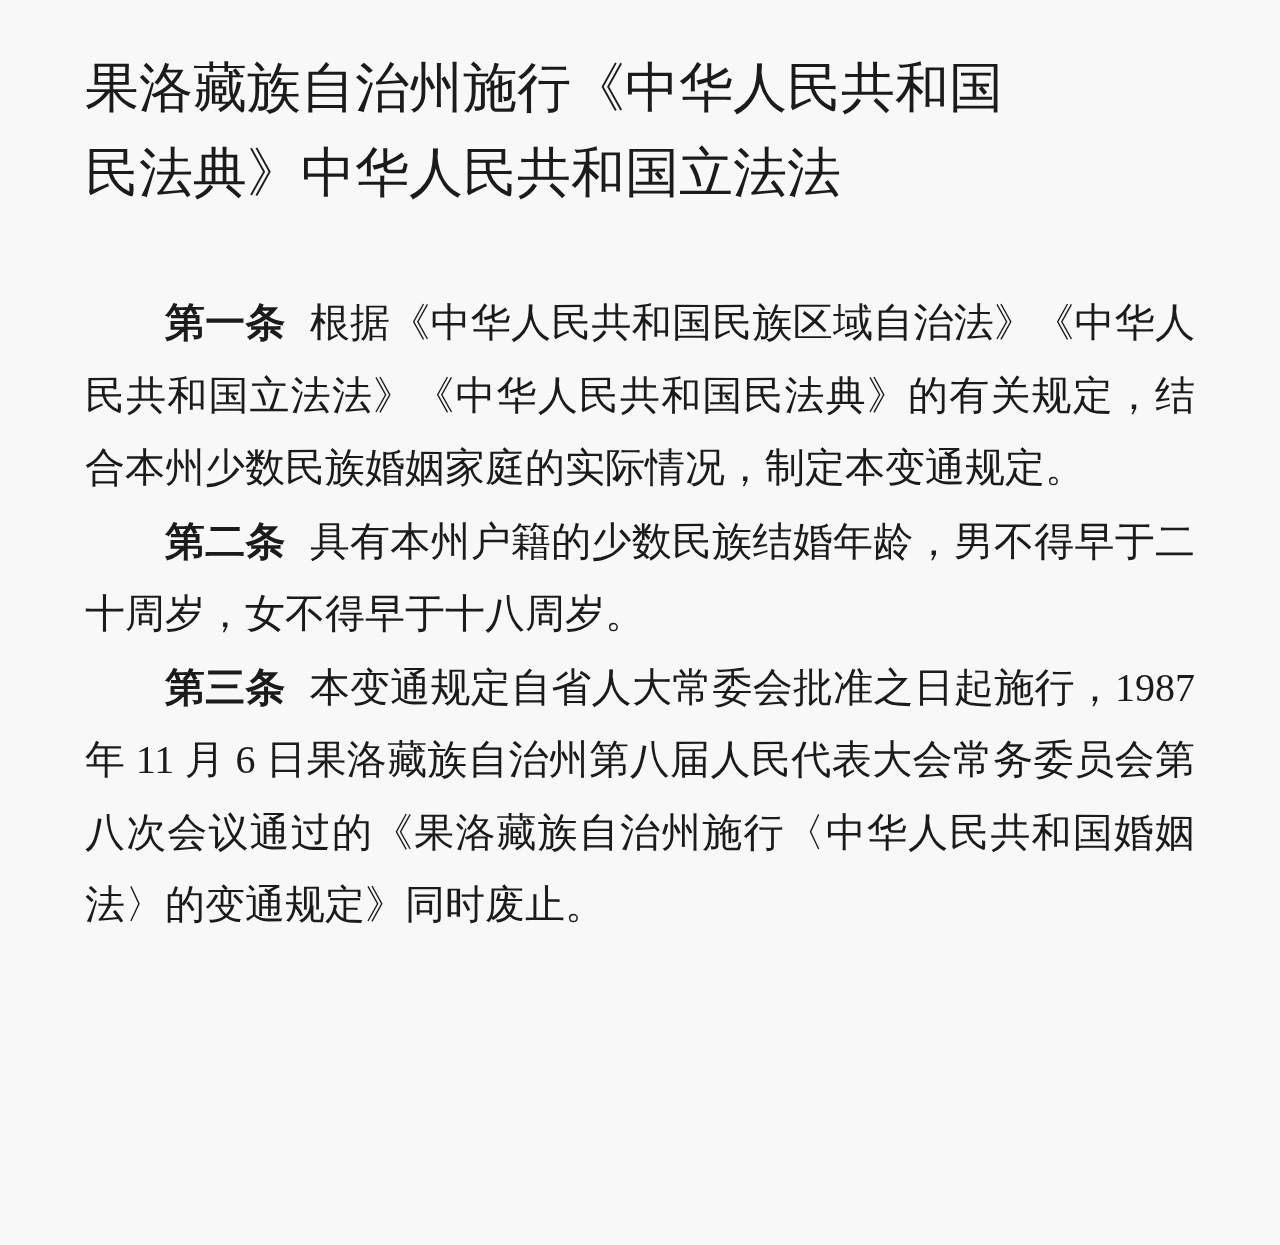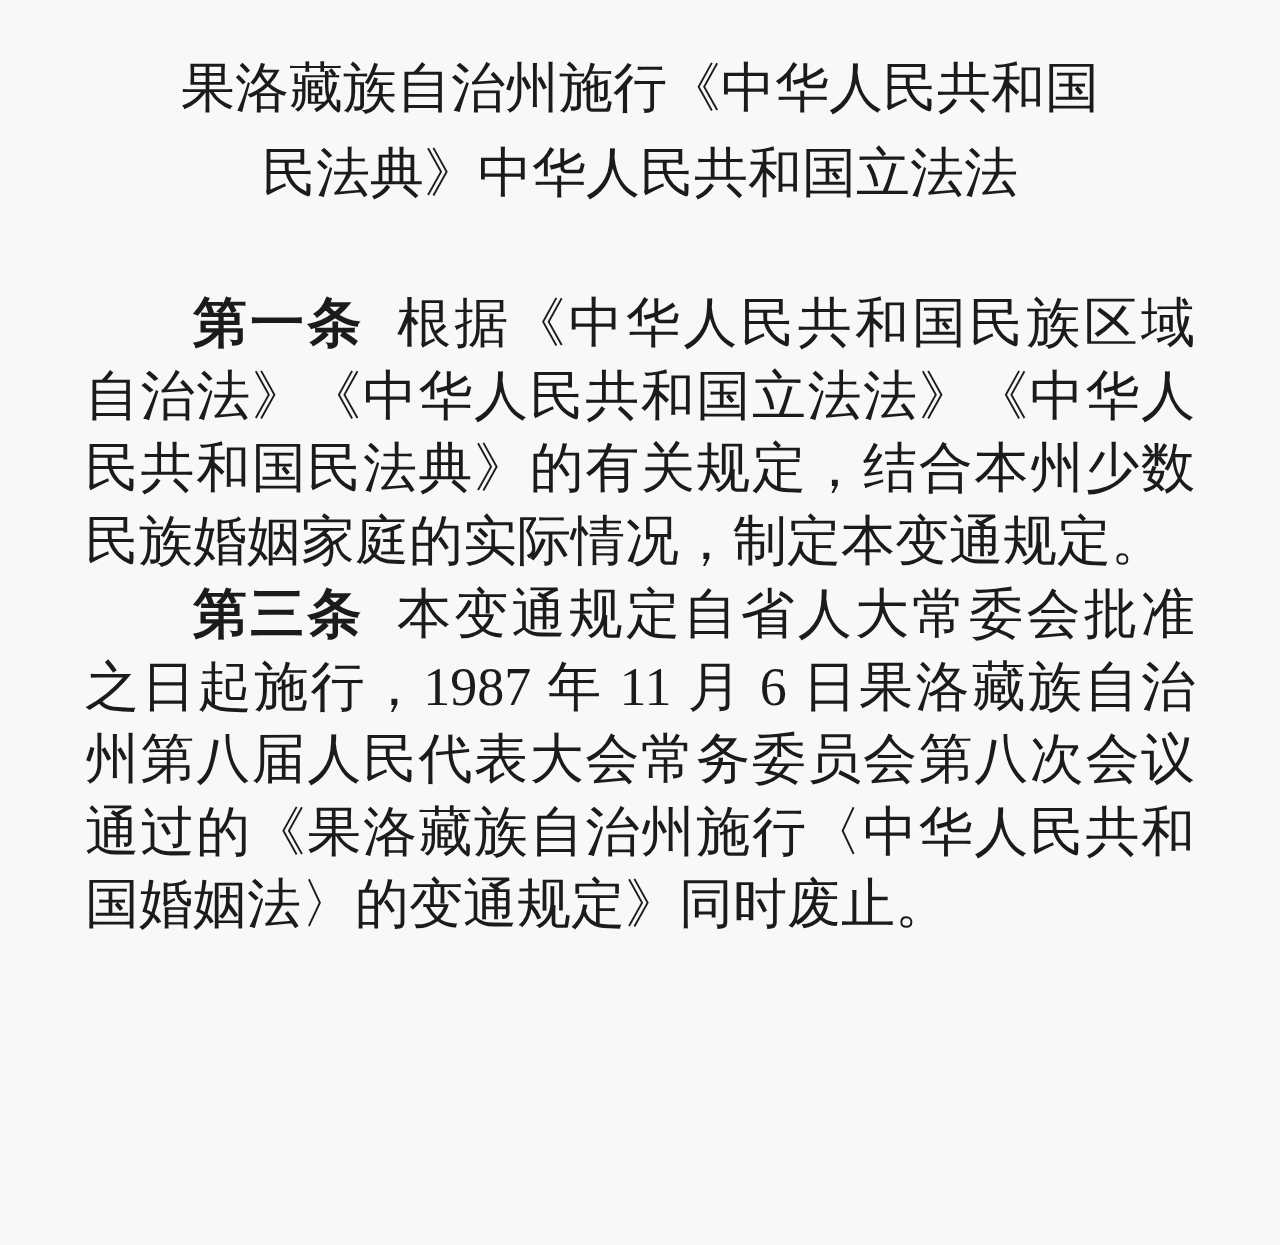--- a/index.html
+++ b/index.html
@@ -18,32 +18,31 @@
     box-sizing: border-box;
     width: 1280px;
     height: 1245px;
     padding: 46px 85px 0 85px;
   }
   .doc-title {
     margin: 0;
     font-size: 54px;
     line-height: 85px;
     font-weight: 400;
-    text-align: center;
     letter-spacing: 0;
   }
   .preamble {
     margin: 70px 0 0 90px;
     font-size: 40px;
     line-height: 75px;
     font-weight: 400;
   }
   .articles {
     margin-top: 70px;
-    font-size: 54px;
+    font-size: 40px;
     line-height: 72.5px;
   }
   .article {
     margin: 0;
     text-indent: 2em;
     text-align: justify;
     text-justify: inter-ideograph;
   }
   .article-label {
     font-weight: 700;
@@ -60,17 +59,18 @@
     <div>果洛藏族自治州施行《中华人民共和国</div>
     <div>民法典》中华人民共和国立法法</div>
   </h1>
 
   <div class="preamble">
   </div>
 
   <div class="articles">
     <p class="article"><span class="article-label">第一条</span><span>根据《中华人民共和国民族区域自治法》《中华人民共和国立法法》《中华人民共和国民法典》的有关规定，结合本州少数民族婚姻家庭的实际情况，制定本变通规定。</span></p>
 
+    <p class="article"><span class="article-label">第二条</span><span>具有本州户籍的少数民族结婚年龄，男不得早于二十周岁，女不得早于十八周岁。</span></p>
 
     <p class="article"><span class="article-label">第三条</span><span>本变通规定自省人大常委会批准之日起施行，1987 年 11 月 6 日果洛藏族自治州第八届人民代表大会常务委员会第八次会议通过的《果洛藏族自治州施行〈中华人民共和国婚姻法〉的变通规定》同时废止。</span></p>
   </div>
 
 </div>
 
 </body></html>

